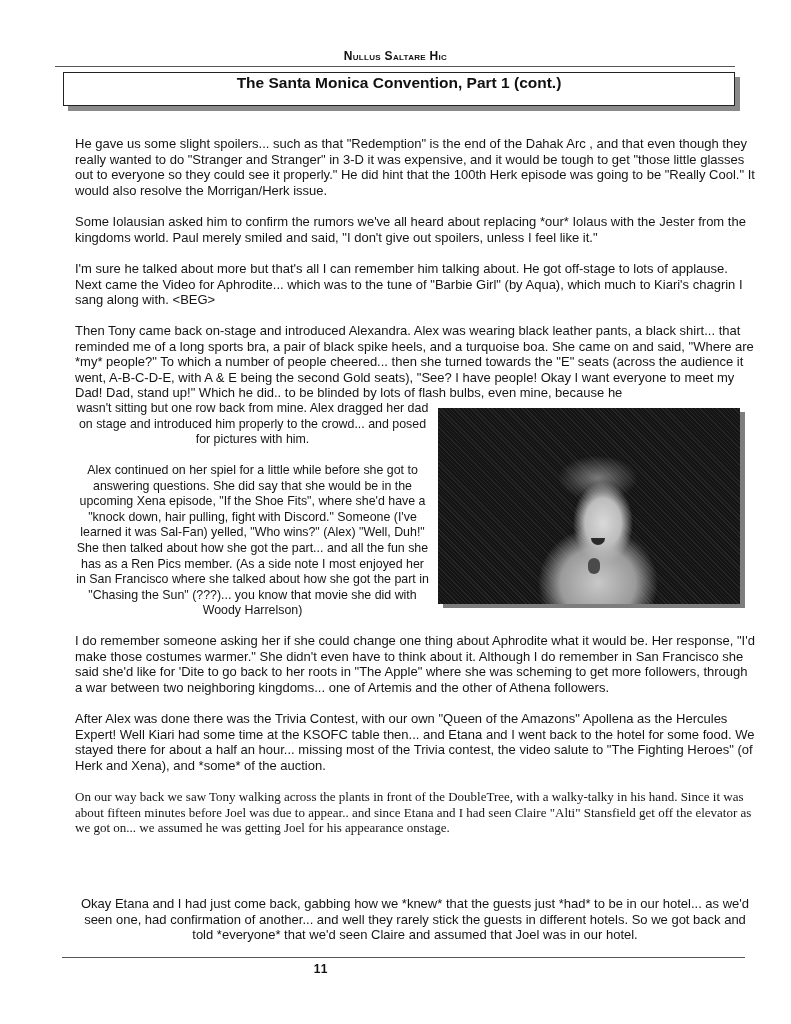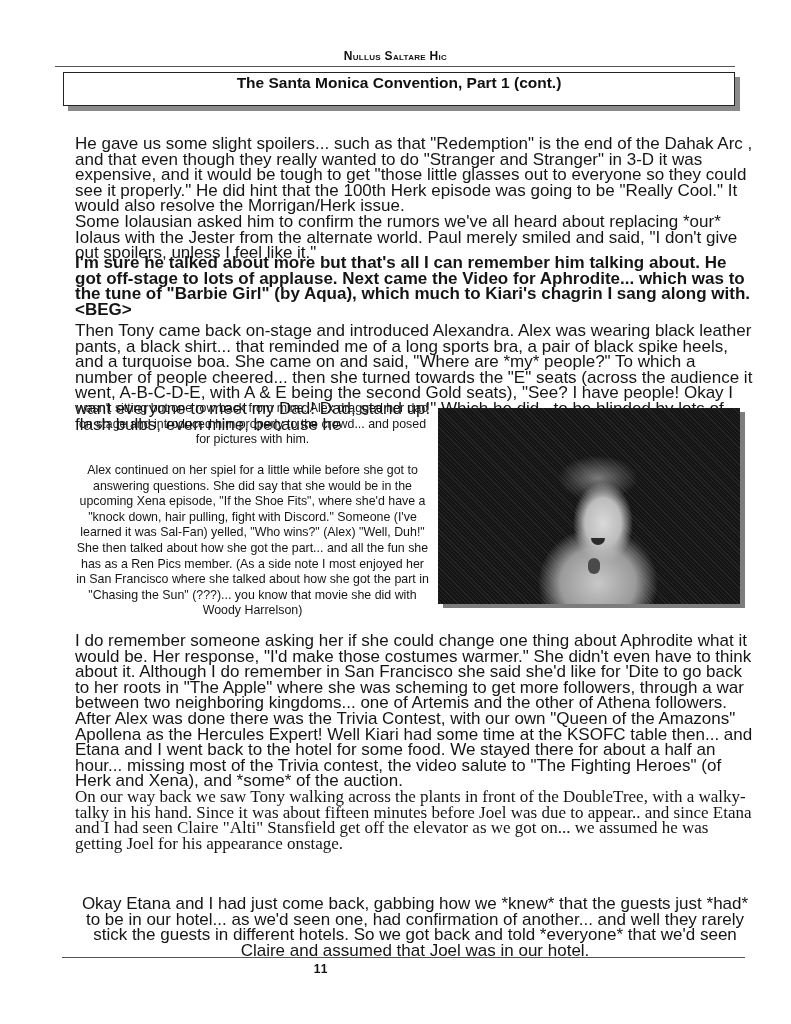--- a/index.html
+++ b/index.html
@@ -54,21 +54,21 @@
       text-align: center;
       font-family: "Liberation Sans", sans-serif;
       font-weight: bold;
       font-size: 15.5px;
       color: #111;
     }
     .para {
       position: absolute;
       left: 75px;
       width: 680px;
-      font-size: 17px;
+      font-size: 13px;
       line-height: 15.6px;
       color: #151515;
       margin: 0;
     }
     .para-narrow {
       width: 355px;
       font-size: 12.4px;
       text-align: center;
     }
     .photo {
@@ -126,22 +126,22 @@
 </head>
 <body>
 
 <div class="running-head">Nullus Saltare Hic</div>
 <div class="head-rule"></div>
 
 <div class="title-box"></div>
 <div class="title-text">The Santa Monica Convention, Part 1 (cont.)</div>
 
 <p class="para" style="top:136px;">He gave us some slight spoilers... such as that "Redemption" is the end of the Dahak Arc , and that even though they really wanted to do "Stranger and Stranger" in 3-D it was expensive, and it would be tough to get "those little glasses out to everyone so they could see it properly." He did hint that the 100th Herk episode was going to be "Really Cool." It would also resolve the Morrigan/Herk issue.</p>
-<p class="para" style="top:214px;">Some Iolausian asked him to confirm the rumors we've all heard about replacing *our* Iolaus with the Jester from the alternate world. Paul merely smiled and said, "I don't give out spoilers, unless I feel like it."</p>
-<p class="para" style="top:255px;font-weight:bold;">I'm sure he talked about more but that's all I can remember him talking about. He got off-stage to lots of applause. Next came the Video for Aphrodite... which was to the tune of "Barbie Girl" (by Aqua), which much to Kiari's chagrin I sang along with. &lt;BEG&gt;</p>
+<p class="para" style="top:214px;">Some Iolausian asked him to confirm the rumors we've all heard about replacing *our* Iolaus with the Jester from the kingdoms world. Paul merely smiled and said, "I don't give out spoilers, unless I feel like it."</p>
+<p class="para" style="top:261px;">I'm sure he talked about more but that's all I can remember him talking about. He got off-stage to lots of applause. Next came the Video for Aphrodite... which was to the tune of "Barbie Girl" (by Aqua), which much to Kiari's chagrin I sang along with. &lt;BEG&gt;</p>
 <p class="para" style="top:323px;">Then Tony came back on-stage and introduced Alexandra. Alex was wearing black leather pants, a black shirt... that reminded me of a long sports bra, a pair of black spike heels, and a turquoise boa. She came on and said, "Where are *my* people?" To which a number of people cheered... then she turned towards the "E" seats (across the audience it went, A-B-C-D-E, with A &amp; E being the second Gold seats), "See? I have people!  Okay I want everyone to meet my Dad! Dad, stand up!" Which he did.. to be blinded by lots of flash bulbs, even mine, because he</p>
 <p class="para para-narrow" style="top:401px;">wasn't sitting but one row back from mine. Alex dragged her dad on stage and introduced him properly to the crowd... and posed for pictures with him.</p>
 <p class="para para-narrow" style="top:463px;">Alex continued on her spiel for a little while before she got to answering questions. She did say that she would be in the upcoming Xena episode, "If the Shoe Fits", where she'd have a "knock down, hair pulling, fight with Discord." Someone (I've learned it was Sal-Fan) yelled, "Who wins?" (Alex) "Well, Duh!"  She then talked about how she got the part... and all the fun she has as a Ren Pics member. (As a side note I most enjoyed her in San Francisco where she talked about how she got the part in "Chasing the Sun" (???)... you know that movie she did with Woody Harrelson)</p>
 
 <div class="photo">
   <div class="mouth"></div>
   <div class="mic"></div>
 </div>
 
 <p class="para" style="top:633px;">I do remember someone asking her if she could change one thing about Aphrodite what it would be. Her response, "I'd make those costumes warmer." She didn't even have to think about it. Although I do remember in San Francisco she said she'd like for 'Dite to go back to her roots in "The Apple" where she was scheming to get more followers, through a war between two neighboring kingdoms... one of Artemis and the other of Athena followers.</p>

